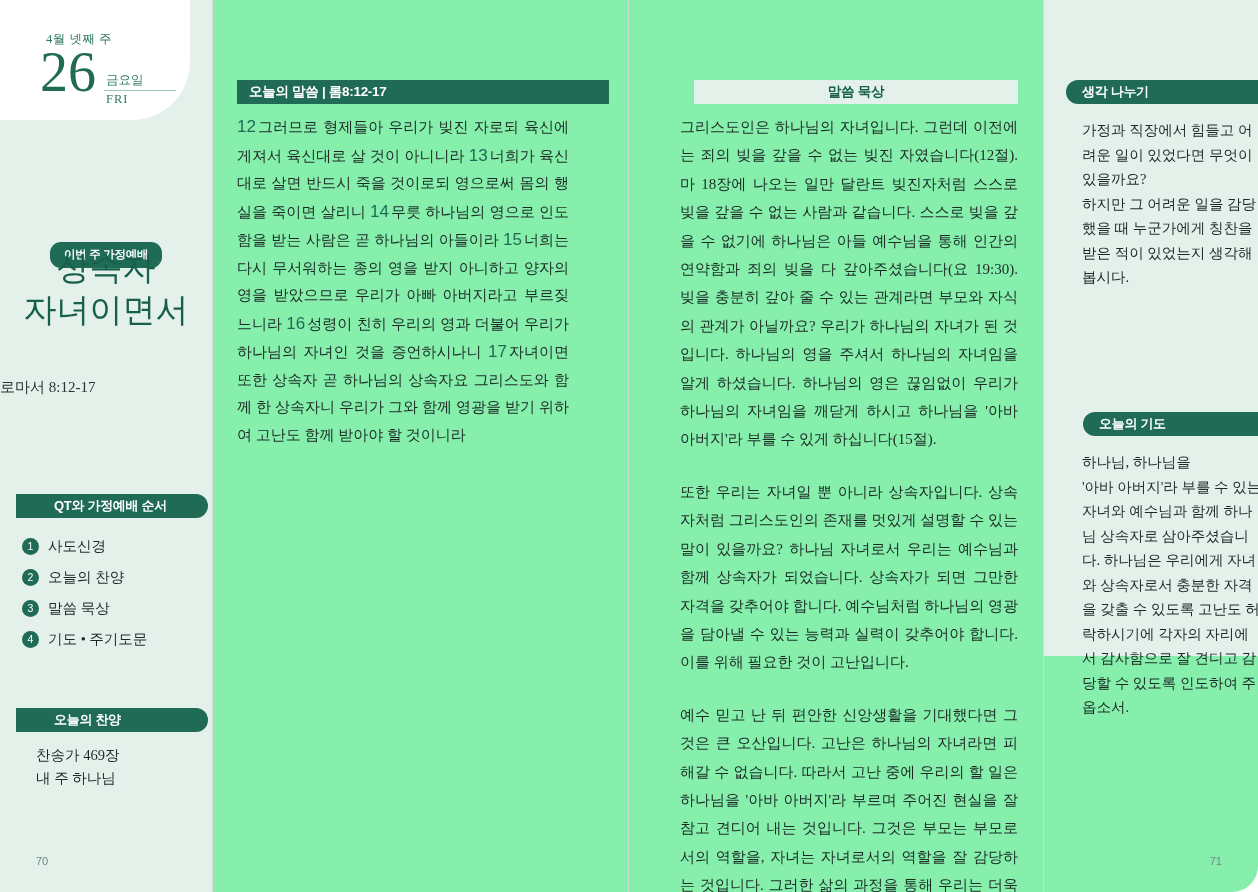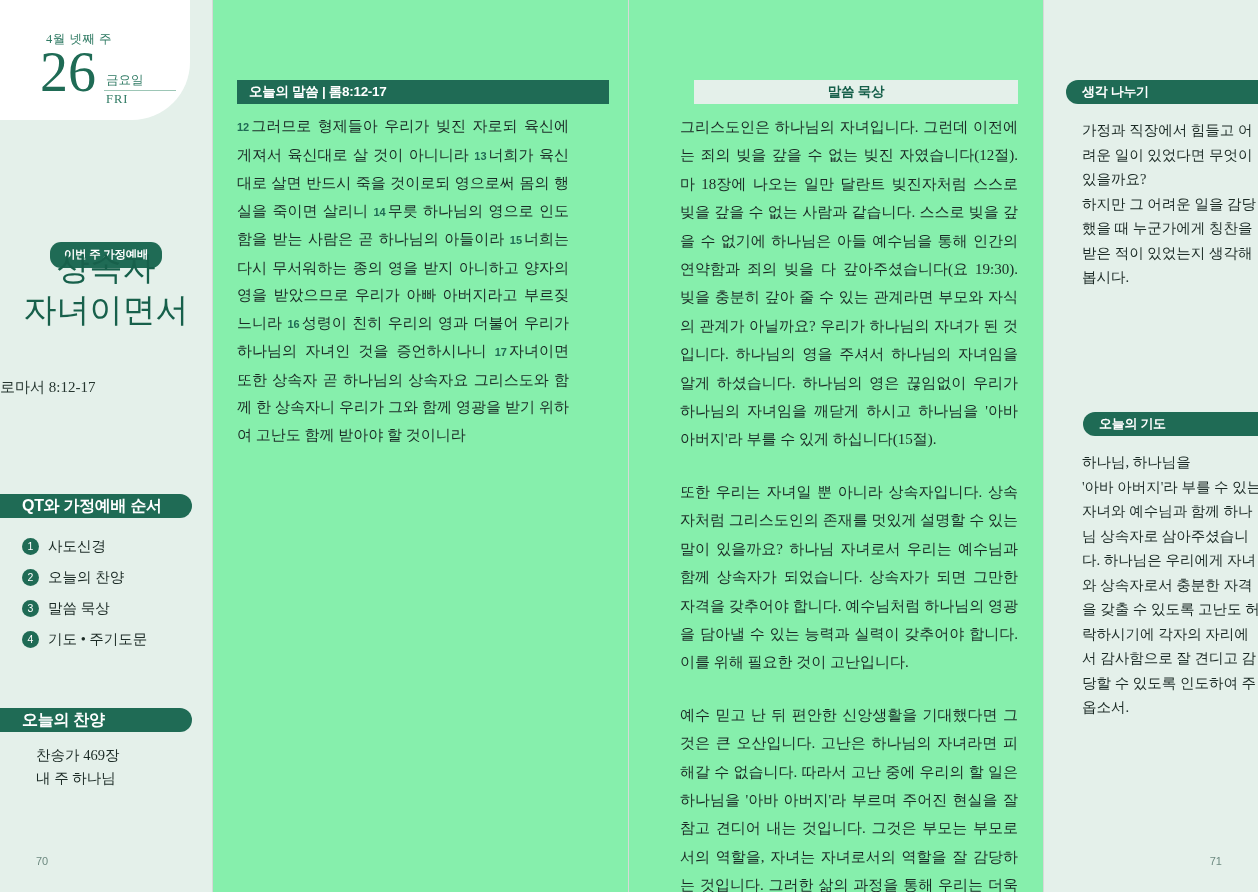--- a/index.html
+++ b/index.html
@@ -99,32 +99,32 @@
     position: absolute;
     left: 0; top: 378px;
     width: 212px;
     text-align: left;
     font-size: 15px;
     color: #25352f;
   }
 
   .band {
     position: absolute;
-    left: 0;
+    left: 16px;
     width: 192px;
     height: 24px;
     background: #1f6b55;
     border-top-right-radius: 12px;
     border-bottom-right-radius: 12px;
     color: #ffffff;
     font-family: "Liberation Sans", sans-serif;
-    font-size: 16px;
+    font-size: 13px;
     font-weight: bold;
     line-height: 24px;
-    padding-left: 22px;
+    padding-left: 38px;
     letter-spacing: -0.3px;
   }
   .band-order { top: 494px; }
   .band-hymn  { top: 708px; }
 
   .order-list {
     position: absolute;
     left: 22px; top: 531px;
     width: 180px;
   }
@@ -190,23 +190,23 @@
     position: absolute;
     left: 237px; top: 113px;
     width: 332px;
     font-size: 15px;
     line-height: 27.5px;
     color: #1b2a25;
     text-align: justify;
   }
   .vnum {
     font-family: "Liberation Sans", sans-serif;
-    font-size: 11px;
+    font-size: 17px;
     color: #1f6b55;
-    font-weight: bold;
+    font-weight: normal;
     margin-right: 2px;
   }
 
   .meditation-head {
     position: absolute;
     left: 694px; top: 80px;
     width: 324px; height: 24px;
     background: #e4f0ea;
     color: #17604b;
     font-family: "Liberation Sans", sans-serif;
@@ -224,21 +224,21 @@
     line-height: 28.4px;
     color: #1b2a25;
     text-align: justify;
   }
   .meditation-body p { margin: 0 0 24px 0; }
 
   
   .right-col {
     position: absolute;
     left: 1044px; top: 0;
-    width: 214px; height: 892px;
+    width: 214px; height: 656px;
     background: #e4f0ea;
     padding-left: 8px;
   }
   .rband {
     position: absolute;
     left: 22px;
     width: 192px;
     height: 24px;
     background: #1f6b55;
     border-top-left-radius: 12px;

